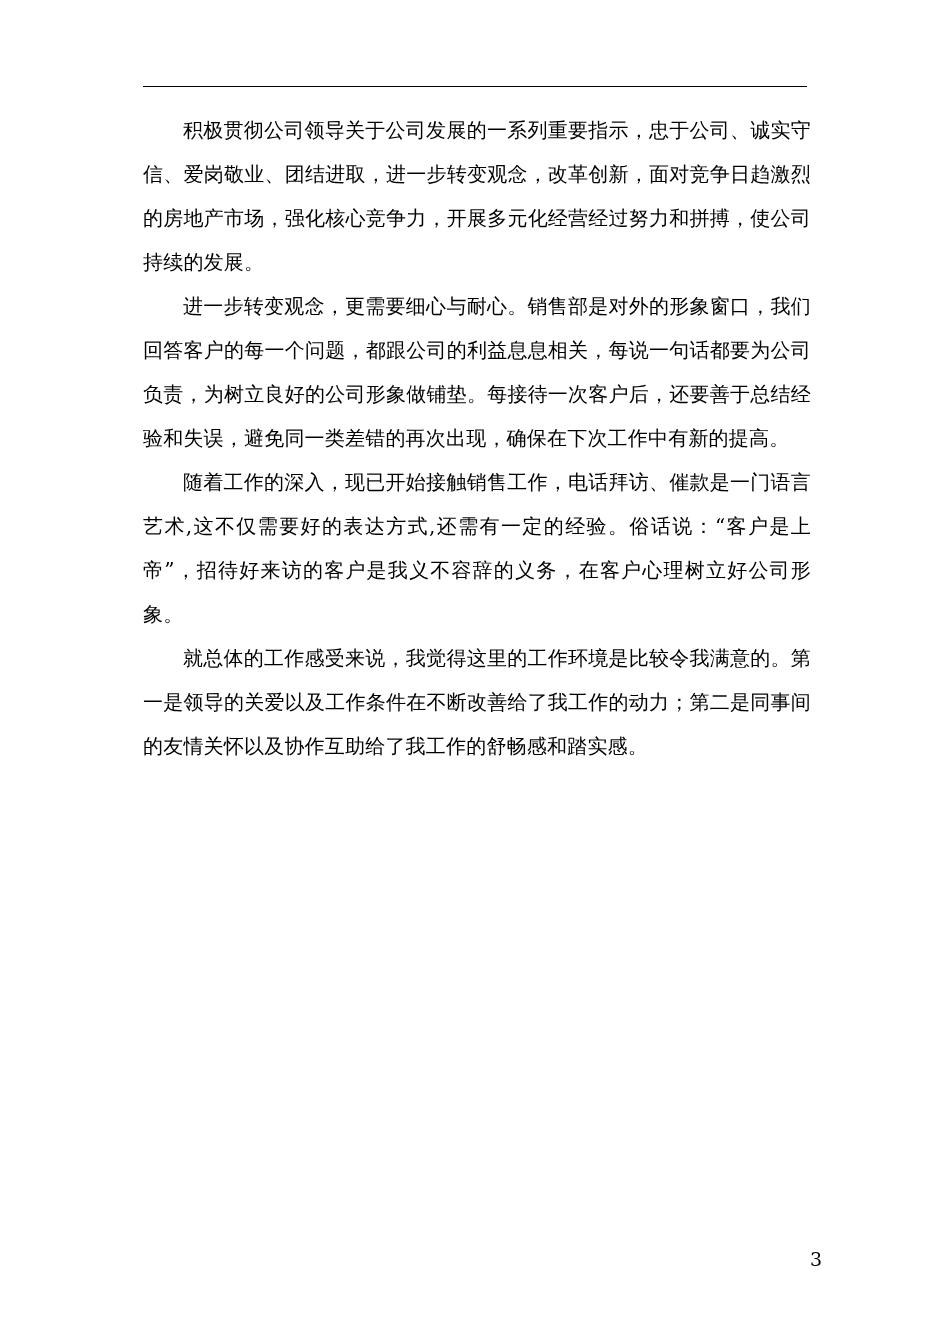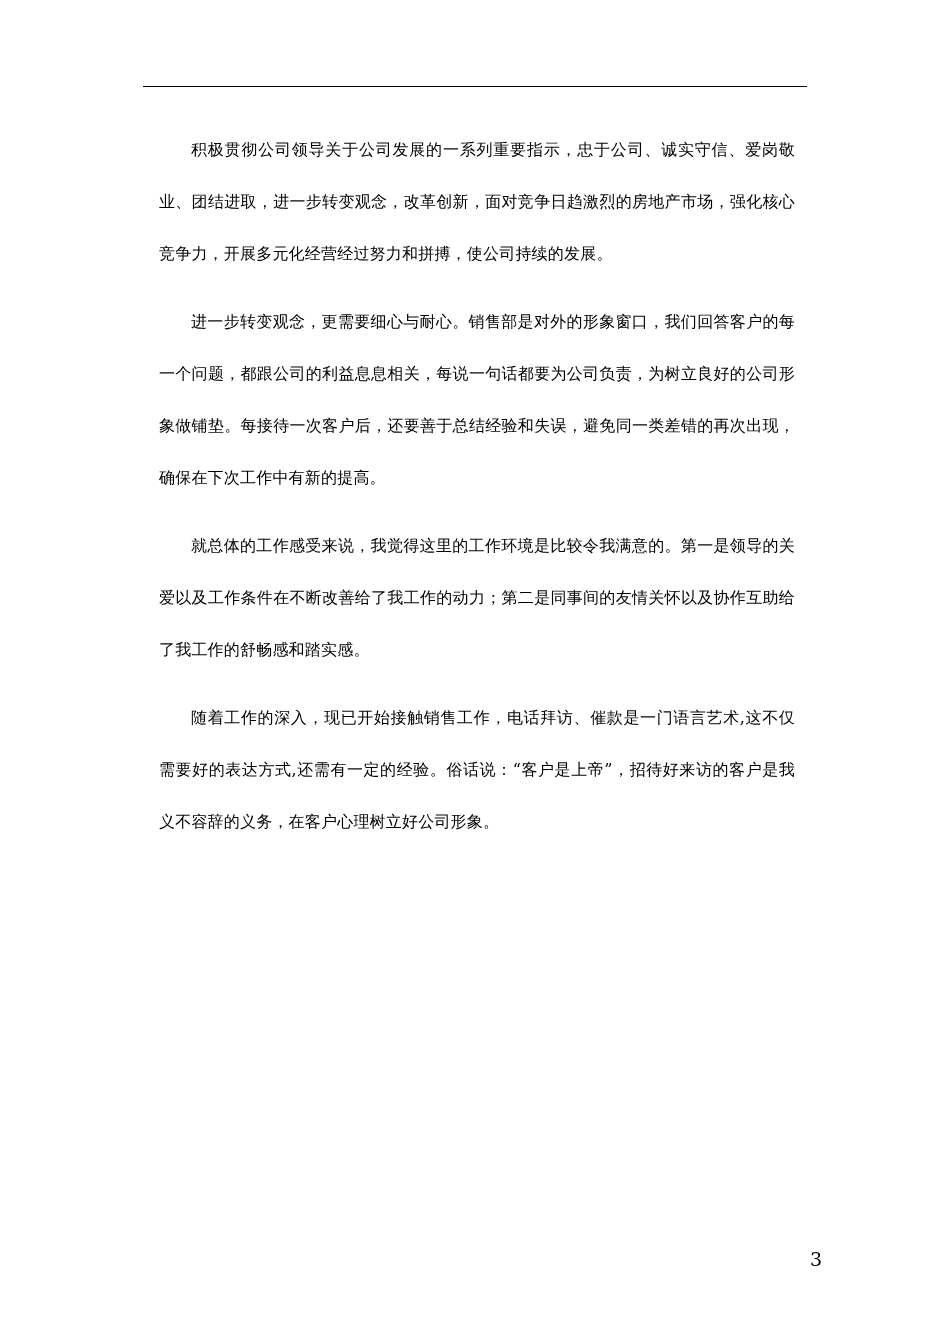--- a/index.html
+++ b/index.html
@@ -30,24 +30,24 @@
     height: 0;
     border-top: 1.5px solid #000;
   }
   .content {
     position: absolute;
     left: 143px;
     top: 108px;
     width: 668px;
   }
   .para {
-    margin: 16px;
+    margin: 0;
     text-indent: 2em;
-    font-size: 16px;
-    line-height: 52px;
+    font-size: 20px;
+    line-height: 44px;
     letter-spacing: 0.2px;
     text-align: justify;
     text-justify: inter-ideograph;
     font-family: "DejaVu Serif", "Liberation Serif", serif;
   }
   .para + .para {
     margin-top: 0;
   }
   .page-number {
     position: absolute;
@@ -61,19 +61,19 @@
 </head>
 <body>
 
 <div class="page">
 
   <div class="header-rule"></div>
 
   <div class="content">
     <p class="para">积极贯彻公司领导关于公司发展的一系列重要指示，忠于公司、诚实守信、爱岗敬业、团结进取，进一步转变观念，改革创新，面对竞争日趋激烈的房地产市场，强化核心竞争力，开展多元化经营经过努力和拼搏，使公司持续的发展。</p>
     <p class="para">进一步转变观念，更需要细心与耐心。销售部是对外的形象窗口，我们回答客户的每一个问题，都跟公司的利益息息相关，每说一句话都要为公司负责，为树立良好的公司形象做铺垫。每接待一次客户后，还要善于总结经验和失误，避免同一类差错的再次出现，确保在下次工作中有新的提高。</p>
+    <p class="para">随着工作的深入，现已开始接触销售工作，电话拜访、催款是一门语言艺术,这不仅需要好的表达方式,还需有一定的经验。俗话说：“客户是上帝”，招待好来访的客户是我义不容辞的义务，在客户心理树立好公司形象。</p>
     <p class="para">就总体的工作感受来说，我觉得这里的工作环境是比较令我满意的。第一是领导的关爱以及工作条件在不断改善给了我工作的动力；第二是同事间的友情关怀以及协作互助给了我工作的舒畅感和踏实感。</p>
-    <p class="para">随着工作的深入，现已开始接触销售工作，电话拜访、催款是一门语言艺术,这不仅需要好的表达方式,还需有一定的经验。俗话说：“客户是上帝”，招待好来访的客户是我义不容辞的义务，在客户心理树立好公司形象。</p>
   </div>
 
   <div class="page-number">3</div>
 
 </div>
 
 </body></html>

